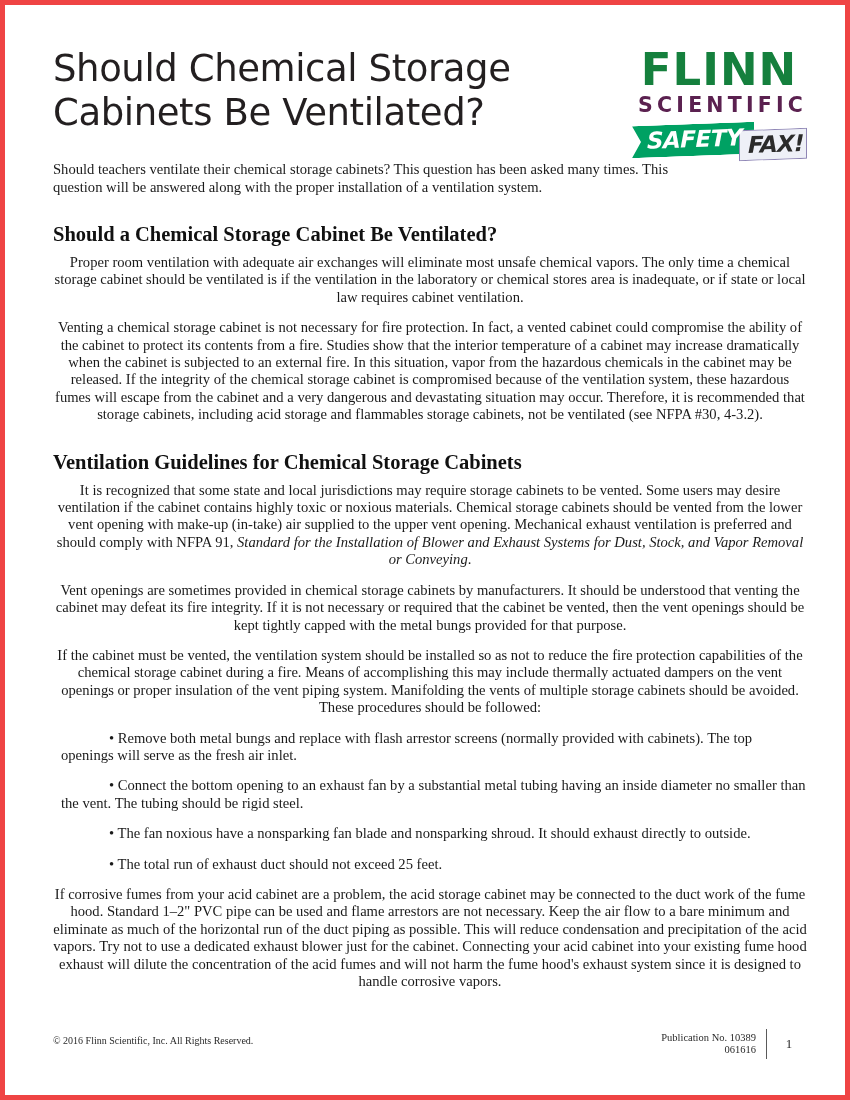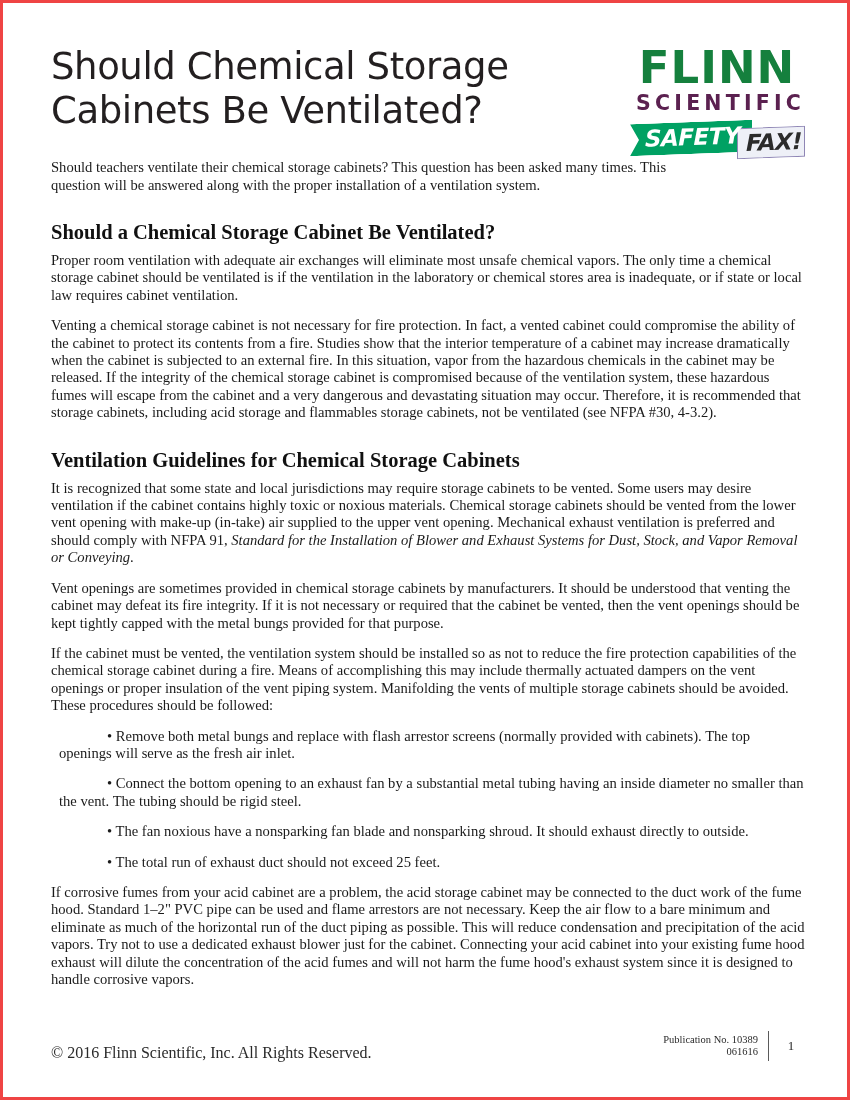--- a/index.html
+++ b/index.html
@@ -8,21 +8,21 @@
     background: #ffffff;
   }
   body {
     font-family: "Liberation Serif", serif;
   }
   .page {
     position: relative;
     width: 850px;
     height: 1100px;
     background: #ffffff;
-    border: 3px solid #ef4444;
+    border: 5px solid #ef4444;
     box-sizing: border-box;
     overflow: hidden;
   }
   .content {
     position: absolute;
     left: 48px;
     top: 36px;
     width: 754px;
   }
 
@@ -146,21 +146,21 @@
     font-size: 20.5px;
     line-height: 24px;
     color: #111111;
     margin: 26px 0 8px 0;
   }
   p.body-par {
     font-size: 14.6px;
     line-height: 17.4px;
     color: #1a1a1a;
     margin: 0 0 13px 0;
-    text-align: left;
+    text-align: center;
   }
   p.body-par em { font-style: italic; }
   p.bullet-par {
     font-size: 14.6px;
     line-height: 17.4px;
     color: #1a1a1a;
     margin: 0 0 13px 8px;
     text-indent: 48px;
   }
 
@@ -168,22 +168,22 @@
   .footer {
     position: absolute;
     left: 48px;
     right: 48px;
     bottom: 38px;
     height: 34px;
   }
   .footer-copyright {
     position: absolute;
     left: 0;
-    bottom: 0;
-    font-size: 16px;
+    bottom: 10px;
+    font-size: 10px;
     line-height: 13px;
     color: #2a2a2a;
     margin-top: 24px;
   }
   .footer-right {
     position: absolute;
     right: 0;
     bottom: -2px;
     display: flex;
     align-items: center;

